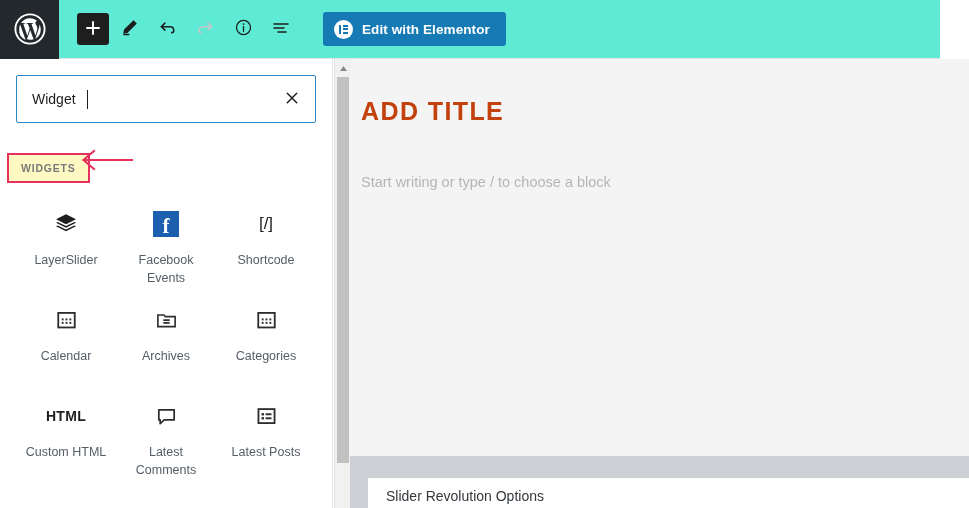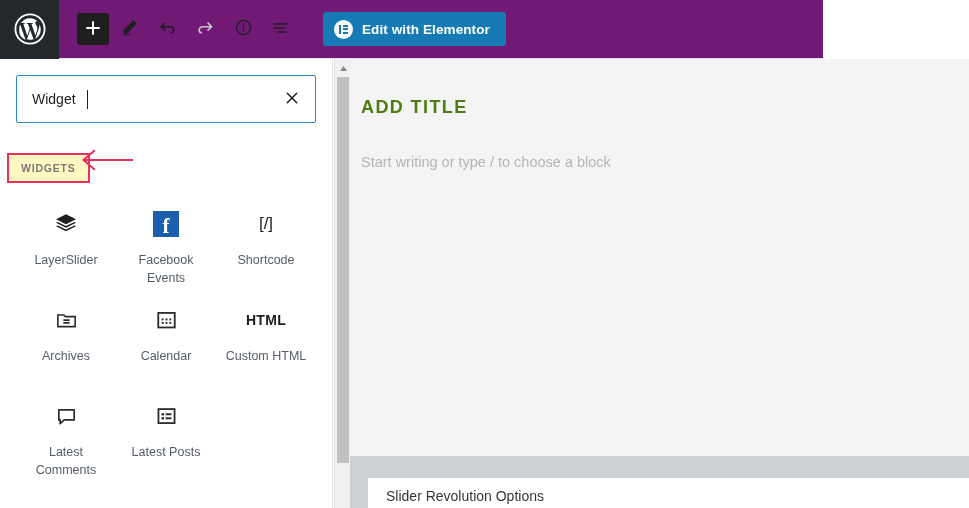--- a/index.html
+++ b/index.html
@@ -7,22 +7,22 @@
     width: 969px; height: 508px;
     overflow: hidden;
     font-family: "Liberation Sans", sans-serif;
     background: #ffffff;
   }
   .app { position: relative; width: 969px; height: 508px; }
 
   
   .topbar {
     position: absolute; top: 0; left: 0;
-    width: 823px; height: 59px;
-    background: #701a75;
+    width: 940px; height: 59px;
+    background: #5eead4;
     border-bottom: 1px solid #e2e4e7;
     display: flex; align-items: center;
   }
   .wp-logo-btn {
     width: 59px; height: 59px;
     background: #23282d;
     display: flex; align-items: center; justify-content: center;
     flex: 0 0 59px;
   }
   .wp-logo-btn svg { display: block; }
@@ -187,25 +187,25 @@
 
   
   .editor {
     position: absolute; top: 59px; left: 334px;
     width: 635px; height: 449px;
     background: #f4f4f4;
     overflow: hidden;
   }
   .editor-inner { padding: 38px 0 0 27px; }
   .add-title {
-    font-size: 18px; letter-spacing: 1.4px;
-    color: #4d7c0f; font-weight: bold;
+    font-size: 25px; letter-spacing: 1.4px;
+    color: #c2410c; font-weight: bold;
   }
   .start-writing {
-    margin-top: 36px;
+    margin-top: 48px;
     font-size: 14.5px; color: #b5b5b5;
   }
   .sr-band {
     position: absolute; left: 0; bottom: 0;
     width: 635px; height: 52px;
     background: #cdd0d4;
   }
   .sr-panel {
     position: absolute; left: 34px; bottom: 0;
     width: 601px; height: 30px;
@@ -374,44 +374,58 @@
       </button>
 
       <button class="block-item">
         <span class="block-icon">
           <span class="icon-text">[/]</span>
         </span>
         <span class="block-label">Shortcode</span>
       </button>
 
       <button class="block-item">
-        <span class="block-icon">
-          <svg width="23" height="23" viewBox="0 0 24 24" fill="none" stroke="#2d2d2d" stroke-width="1.7">
-            <path d="M3 6.2 L9.3 6.2 L10.8 8 L21 8 L21 18.4 L3 18.4 Z"></path>
-            <path d="M8.7 11.6 L15.3 11.6 M8.7 14.4 L15.3 14.4" stroke-width="1.8"></path>
-          </svg>
-        </span>
-        <span class="block-label">Archives</span>
-      </button>
-
-      <button class="block-item">
         <svg class="block-icon" width="23" height="23" viewBox="0 0 24 24" fill="none">
           <rect x="3.4" y="4.6" width="17.2" height="15.2" stroke="#2d2d2d" stroke-width="1.9"></rect>
           <g fill="#2d2d2d">
             <rect x="7" y="10.4" width="2" height="2"></rect>
               <rect x="11" y="10.4" width="2" height="2"></rect>
             <rect x="15" y="10.4" width="2" height="2"></rect>
             <rect x="7" y="14" width="2" height="2"></rect>
               <rect x="11" y="14" width="2" height="2"></rect>
             <rect x="15" y="14" width="2" height="2"></rect>
           </g>
         </svg>
         <span class="block-label">Calendar</span>
       </button>
 
+      <button class="block-item">
+        <span class="block-icon">
+          <svg width="23" height="23" viewBox="0 0 24 24" fill="none" stroke="#2d2d2d" stroke-width="1.7">
+            <path d="M3 6.2 L9.3 6.2 L10.8 8 L21 8 L21 18.4 L3 18.4 Z"></path>
+            <path d="M8.7 11.6 L15.3 11.6 M8.7 14.4 L15.3 14.4" stroke-width="1.8"></path>
+          </svg>
+        </span>
+        <span class="block-label">Archives</span>
+      </button>
+
+      <button class="block-item">
+        <svg class="block-icon" width="23" height="23" viewBox="0 0 24 24" fill="none">
+          <rect x="3.4" y="4.6" width="17.2" height="15.2" stroke="#2d2d2d" stroke-width="1.9"></rect>
+          <g fill="#2d2d2d">
+            <rect x="7" y="10.4" width="2" height="2"></rect>
+              <rect x="11" y="10.4" width="2" height="2"></rect>
+            <rect x="15" y="10.4" width="2" height="2"></rect>
+            <rect x="7" y="14" width="2" height="2"></rect>
+              <rect x="11" y="14" width="2" height="2"></rect>
+            <rect x="15" y="14" width="2" height="2"></rect>
+          </g>
+        </svg>
+        <span class="block-label">Categories</span>
+      </button>
 
       <button class="block-item">
         <span class="block-icon">
           <span class="icon-text small">HTML</span>
         </span>
         <span class="block-label">Custom HTML</span>
       </button>
 
       <button class="block-item">
         <span class="block-icon">

